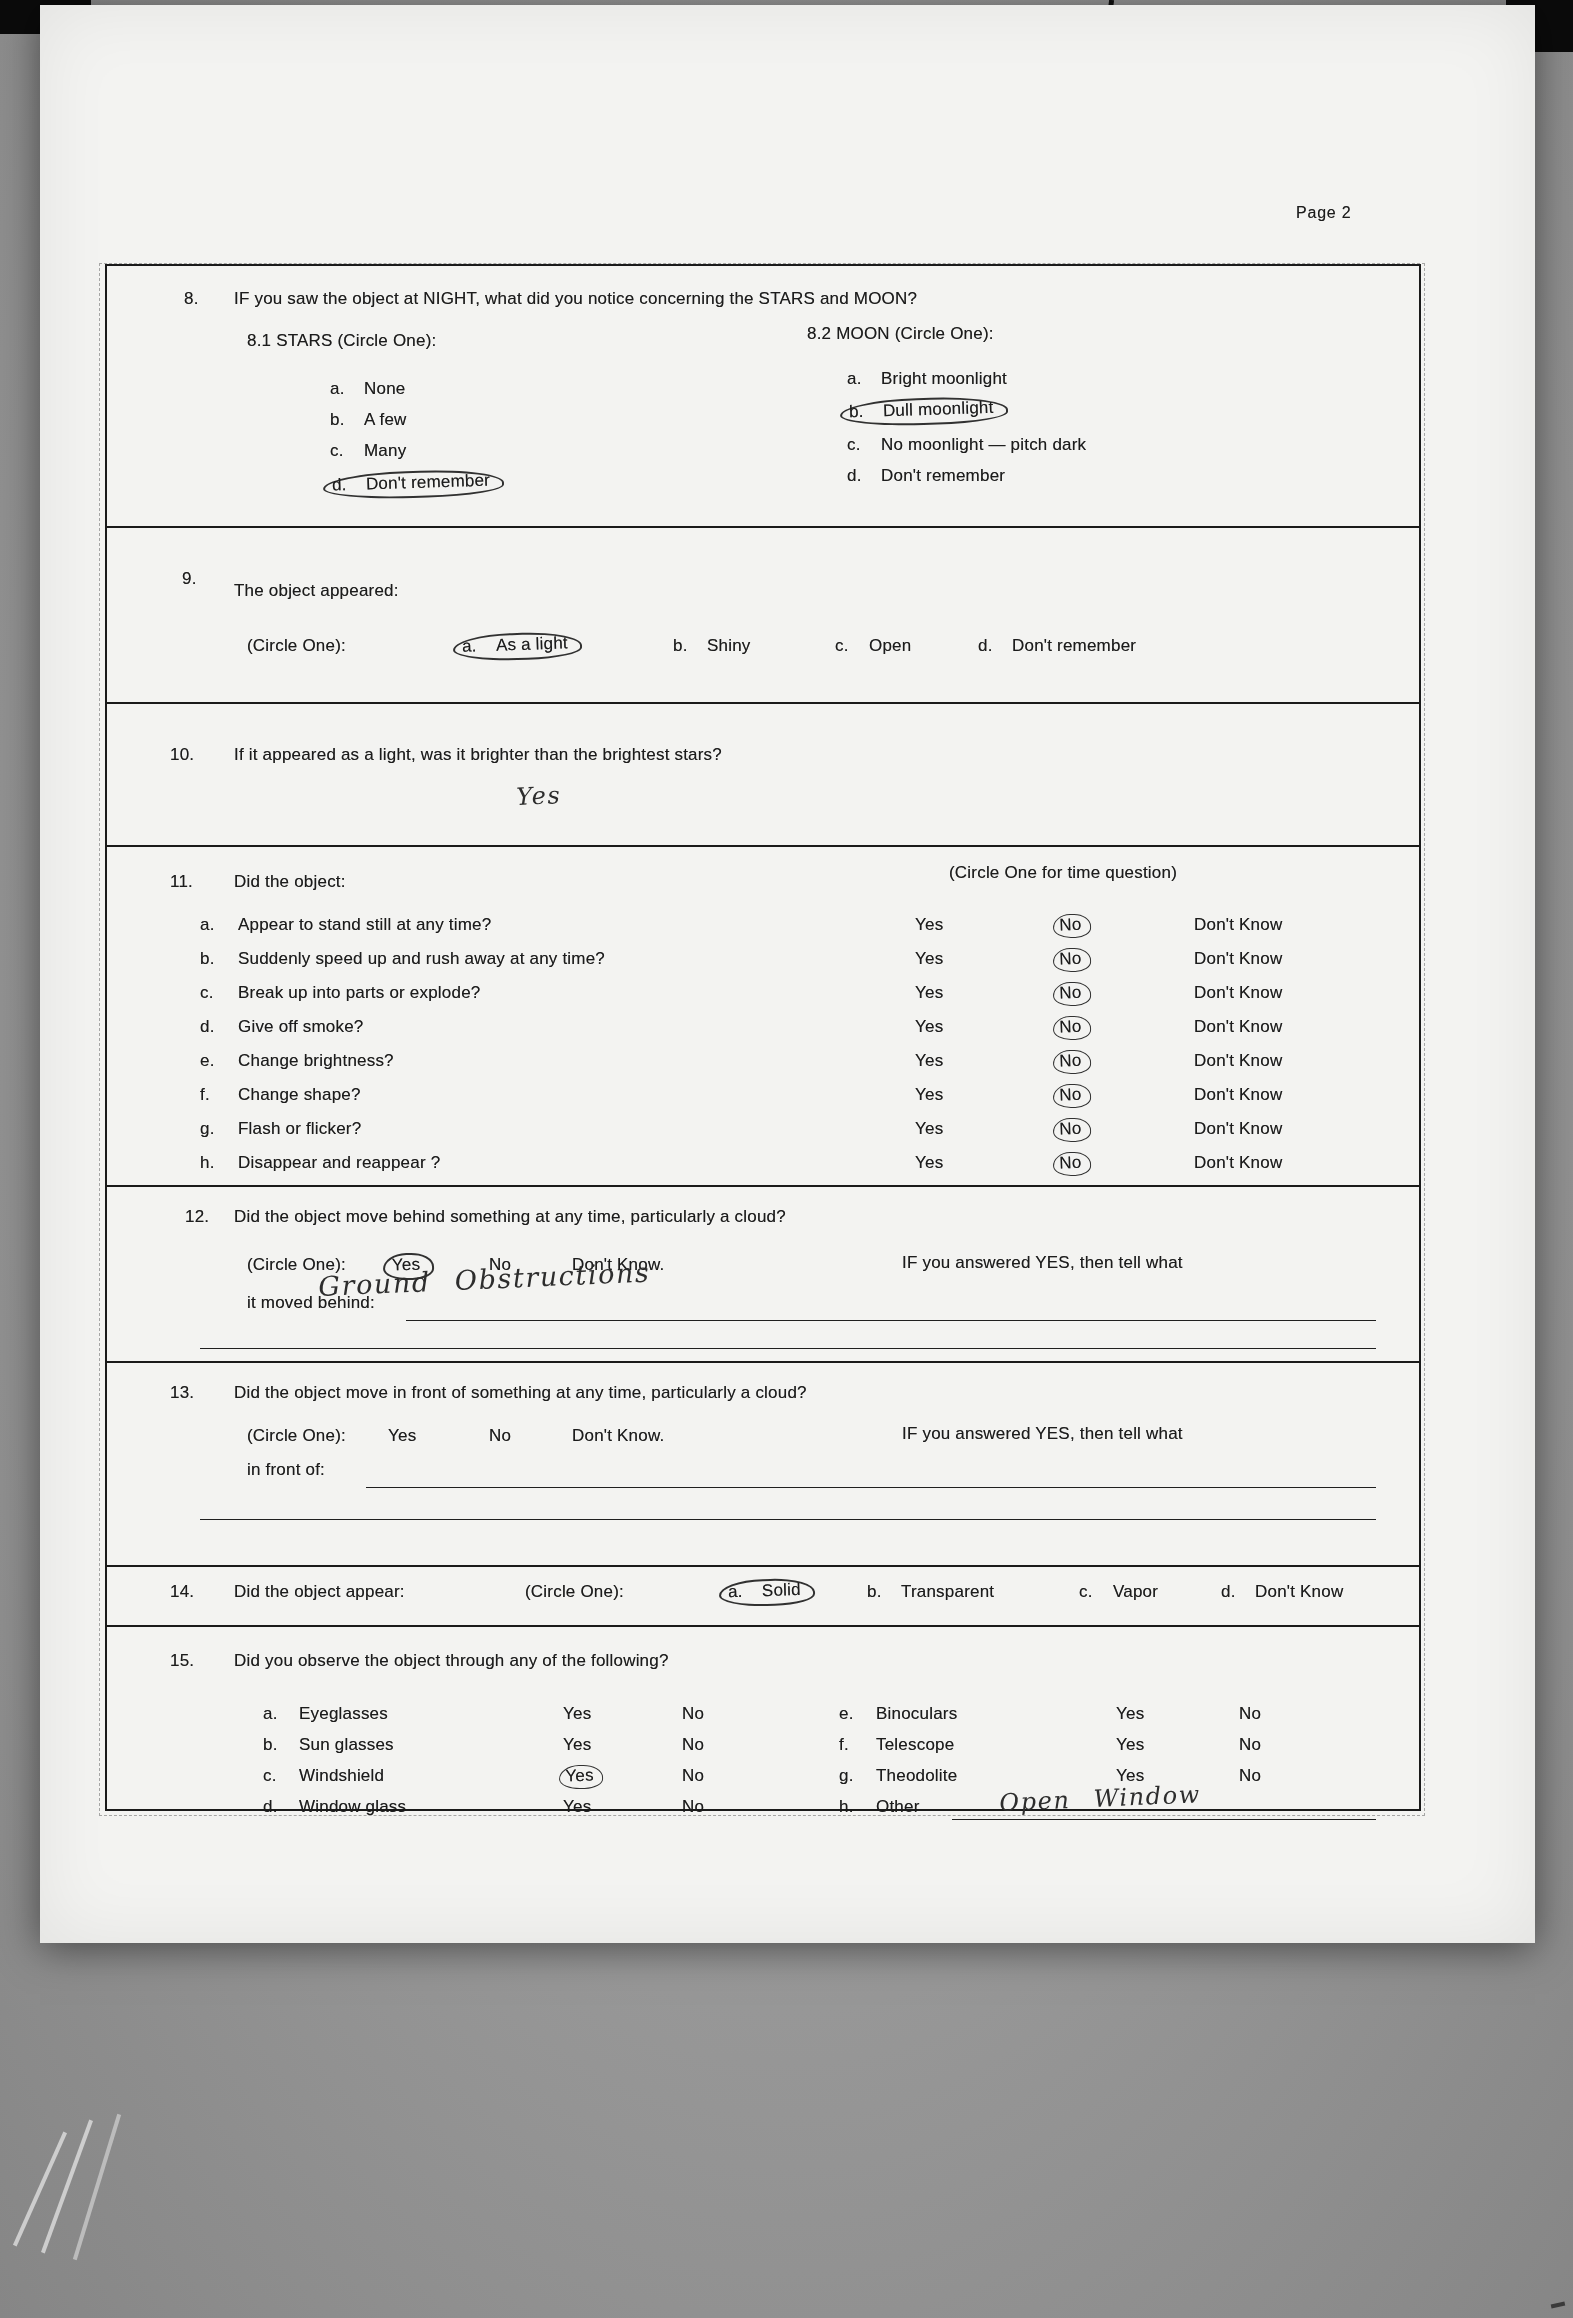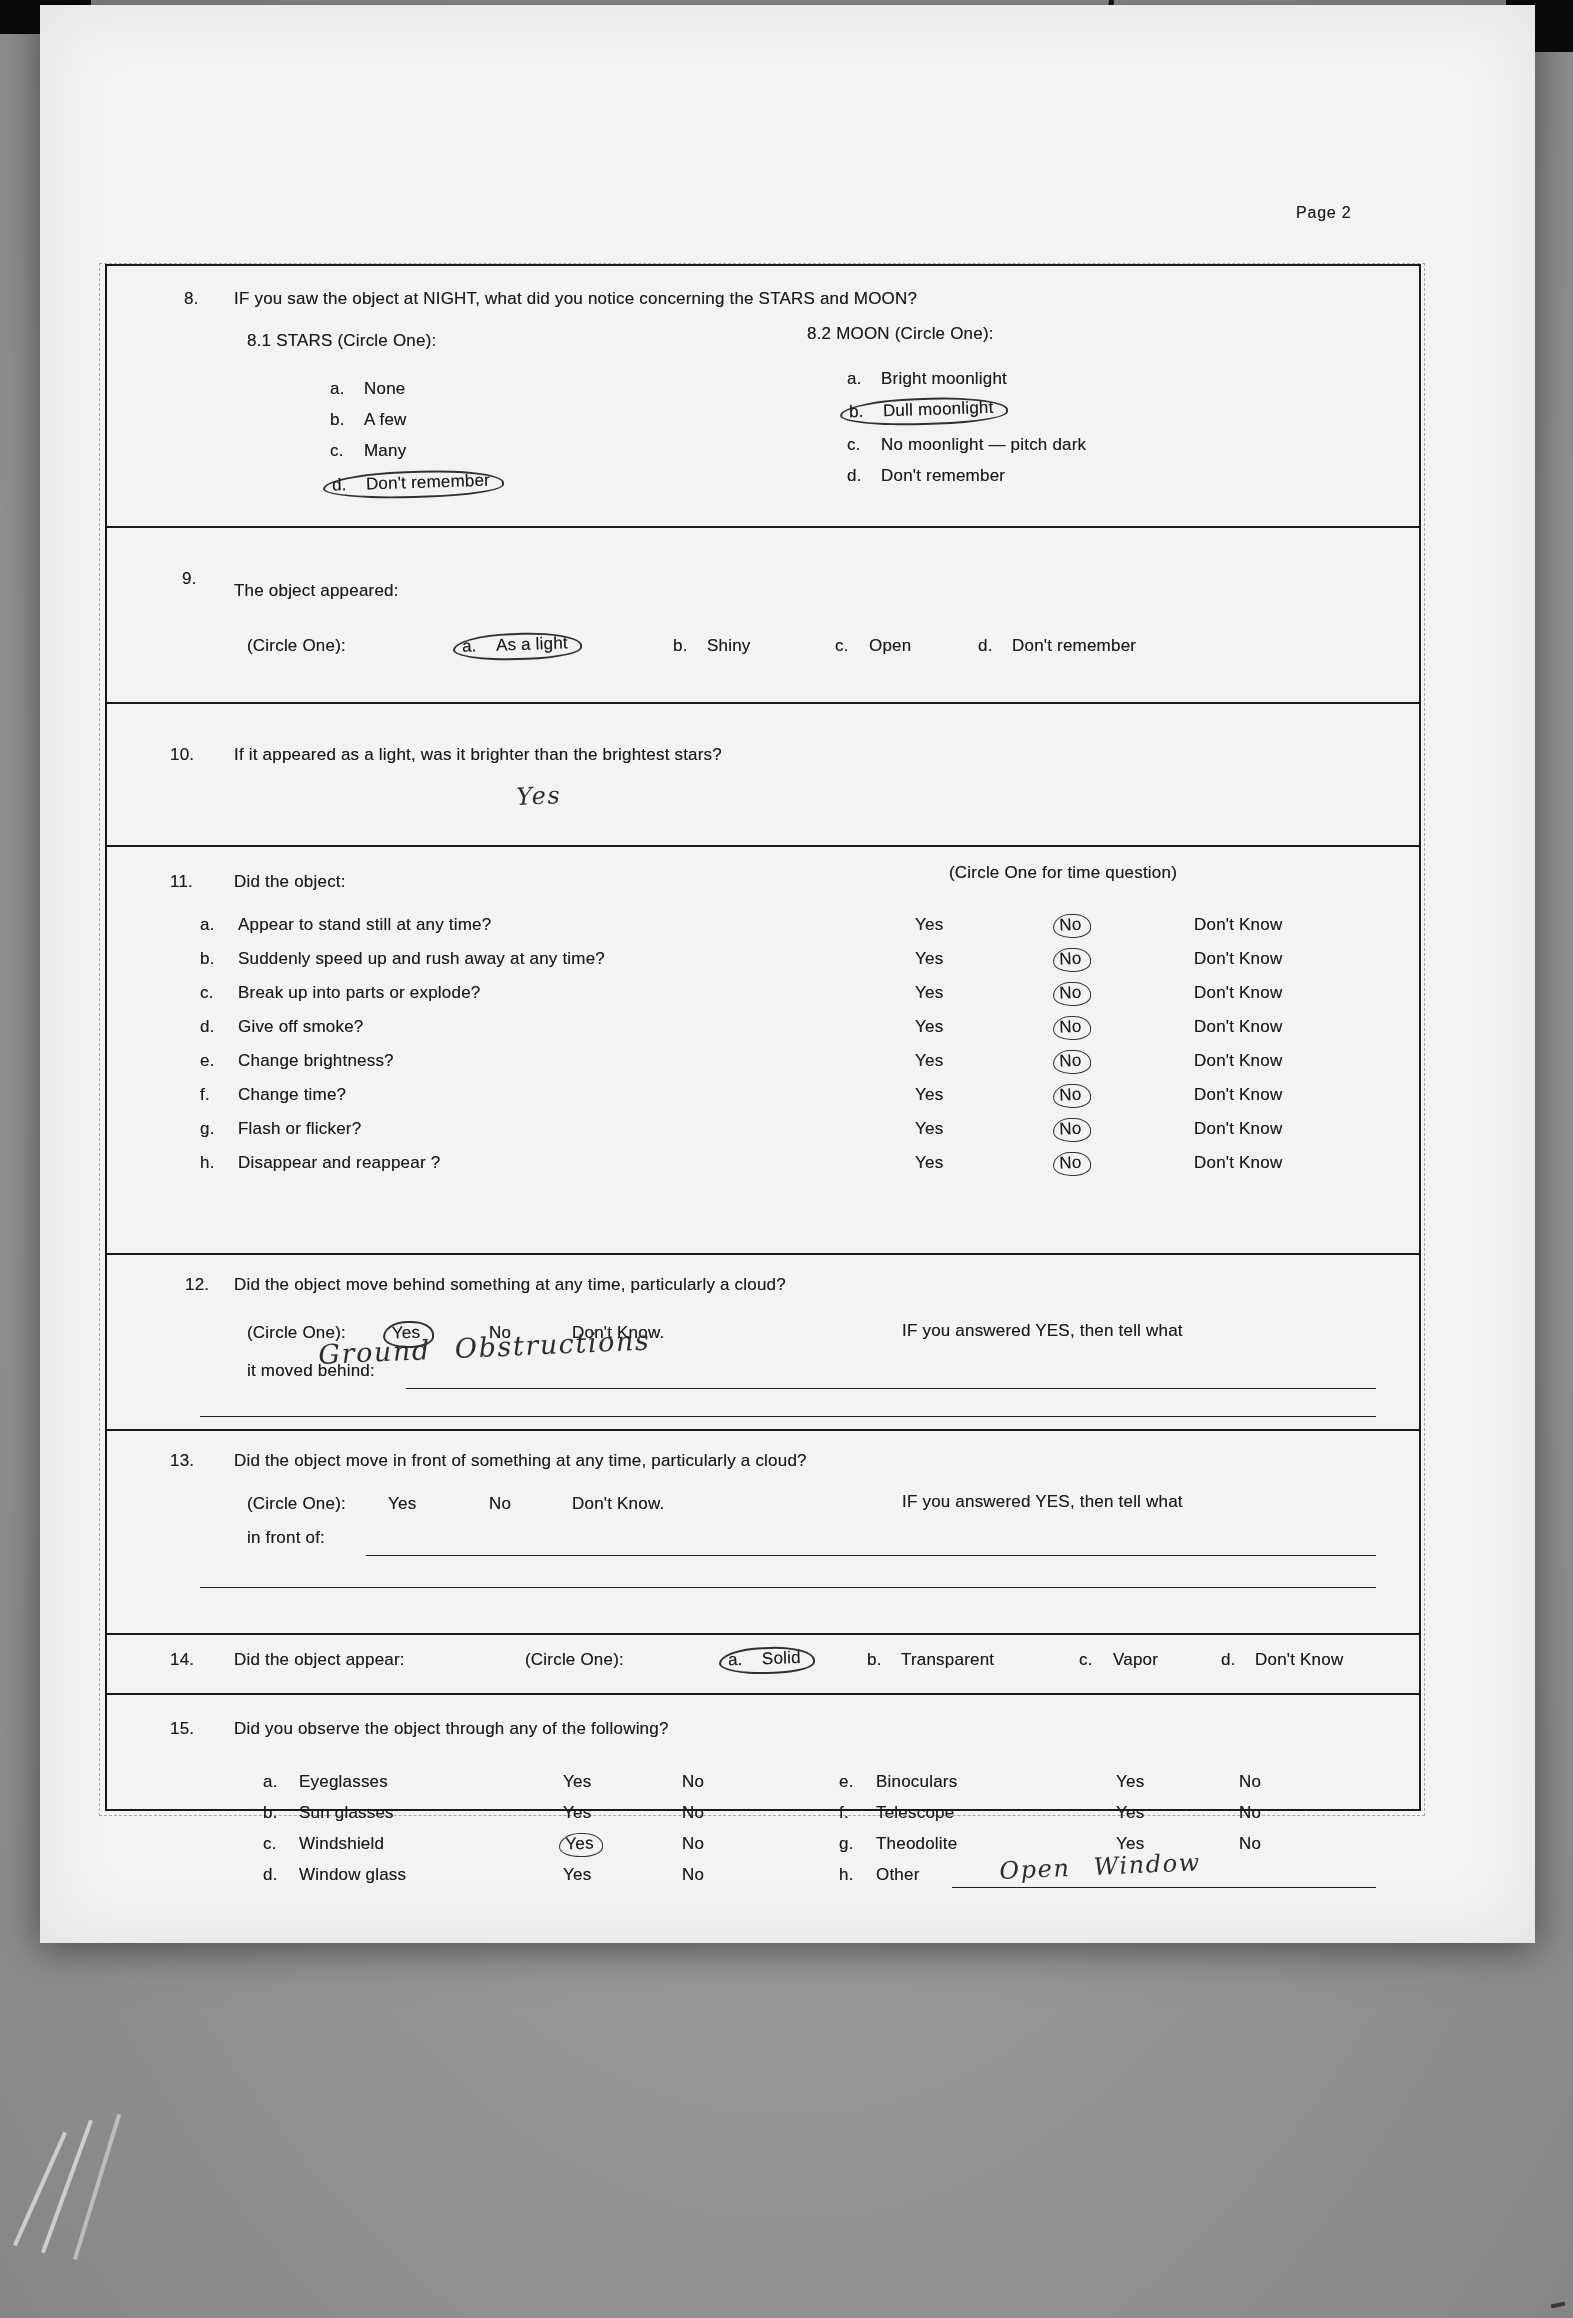--- a/index.html
+++ b/index.html
@@ -178,21 +178,21 @@
         <span>Don't remember</span>
       </div>
     </section>
 
     <section class="sec" style="height:143px">
       <span class="abs" style="left:63px;top:41px">10.</span>
       <span class="abs" style="left:127px;top:41px">If it appeared as a light, was it brighter than the brightest stars?</span>
       <span class="abs hand" style="left:410px;top:79px;font-size:24px">Yes</span>
     </section>
 
-    <section class="sec" style="height:408px">
+    <section class="sec" style="height:340px">
       <span class="abs" style="left:63px;top:25px">11.</span>
       <span class="abs" style="left:127px;top:25px">Did the object:</span>
       <span class="abs" style="left:842px;top:16px">(Circle One for time question)</span>
 
       <div class="abs" style="left:0;top:68px;right:0">
 
         <div class="q11row">
           <span class="abs letter" style="left:93px">a.</span>
           <span class="abs" style="left:131px">Appear to stand still at any time?</span>
           <span class="abs" style="left:808px">Yes</span>
@@ -227,21 +227,21 @@
         <div class="q11row">
           <span class="abs letter" style="left:93px">e.</span>
           <span class="abs" style="left:131px">Change brightness?</span>
           <span class="abs" style="left:808px">Yes</span>
           <span class="abs" style="left:950px"><span class="circle sm"><span>No</span></span></span>
           <span class="abs" style="left:1087px">Don't Know</span>
         </div>
 
         <div class="q11row">
           <span class="abs letter" style="left:93px">f.</span>
-          <span class="abs" style="left:131px">Change time?</span>
+          <span class="abs" style="left:131px">Change shape?</span>
           <span class="abs" style="left:808px">Yes</span>
           <span class="abs" style="left:950px"><span class="circle sm"><span>No</span></span></span>
           <span class="abs" style="left:1087px">Don't Know</span>
         </div>
 
         <div class="q11row">
           <span class="abs letter" style="left:93px">g.</span>
           <span class="abs" style="left:131px">Flash or flicker?</span>
           <span class="abs" style="left:808px">Yes</span>
           <span class="abs" style="left:950px"><span class="circle sm"><span>No</span></span></span>

